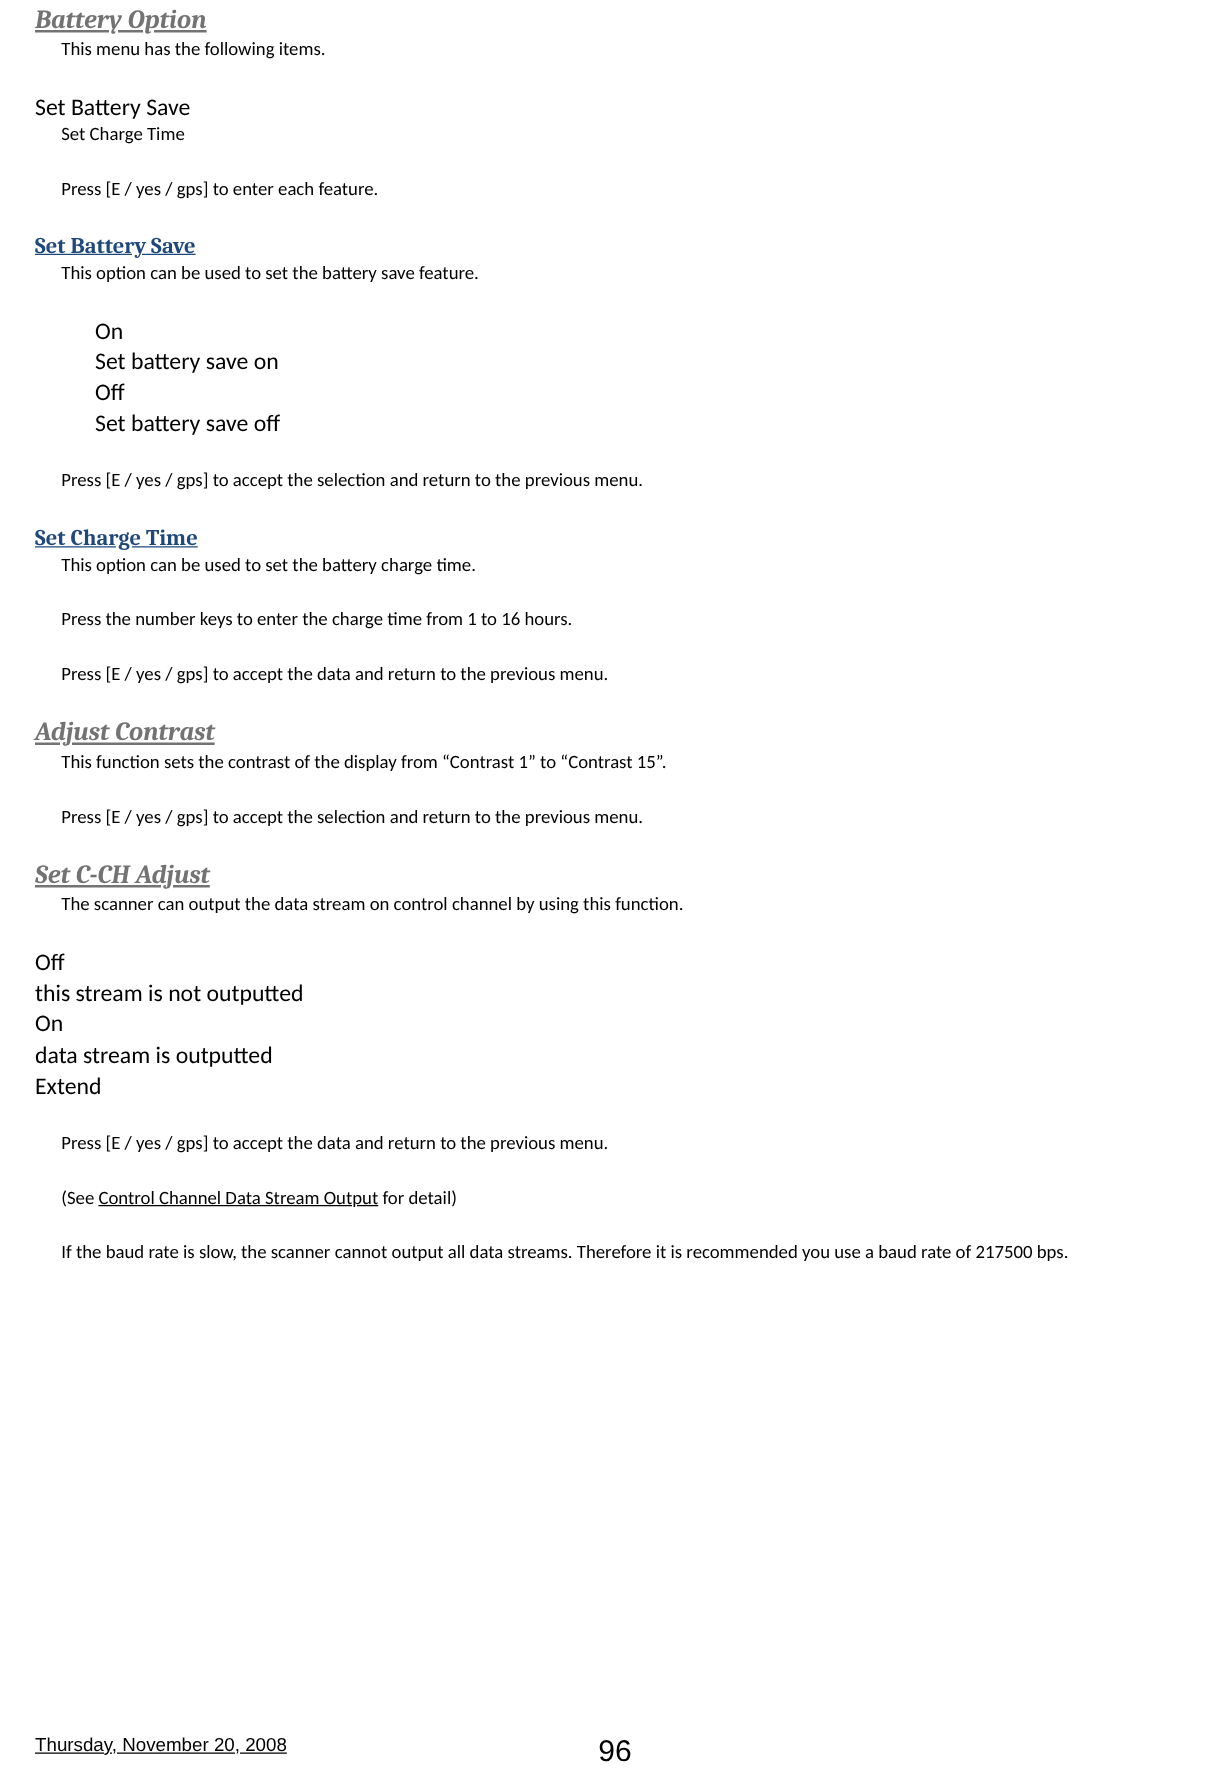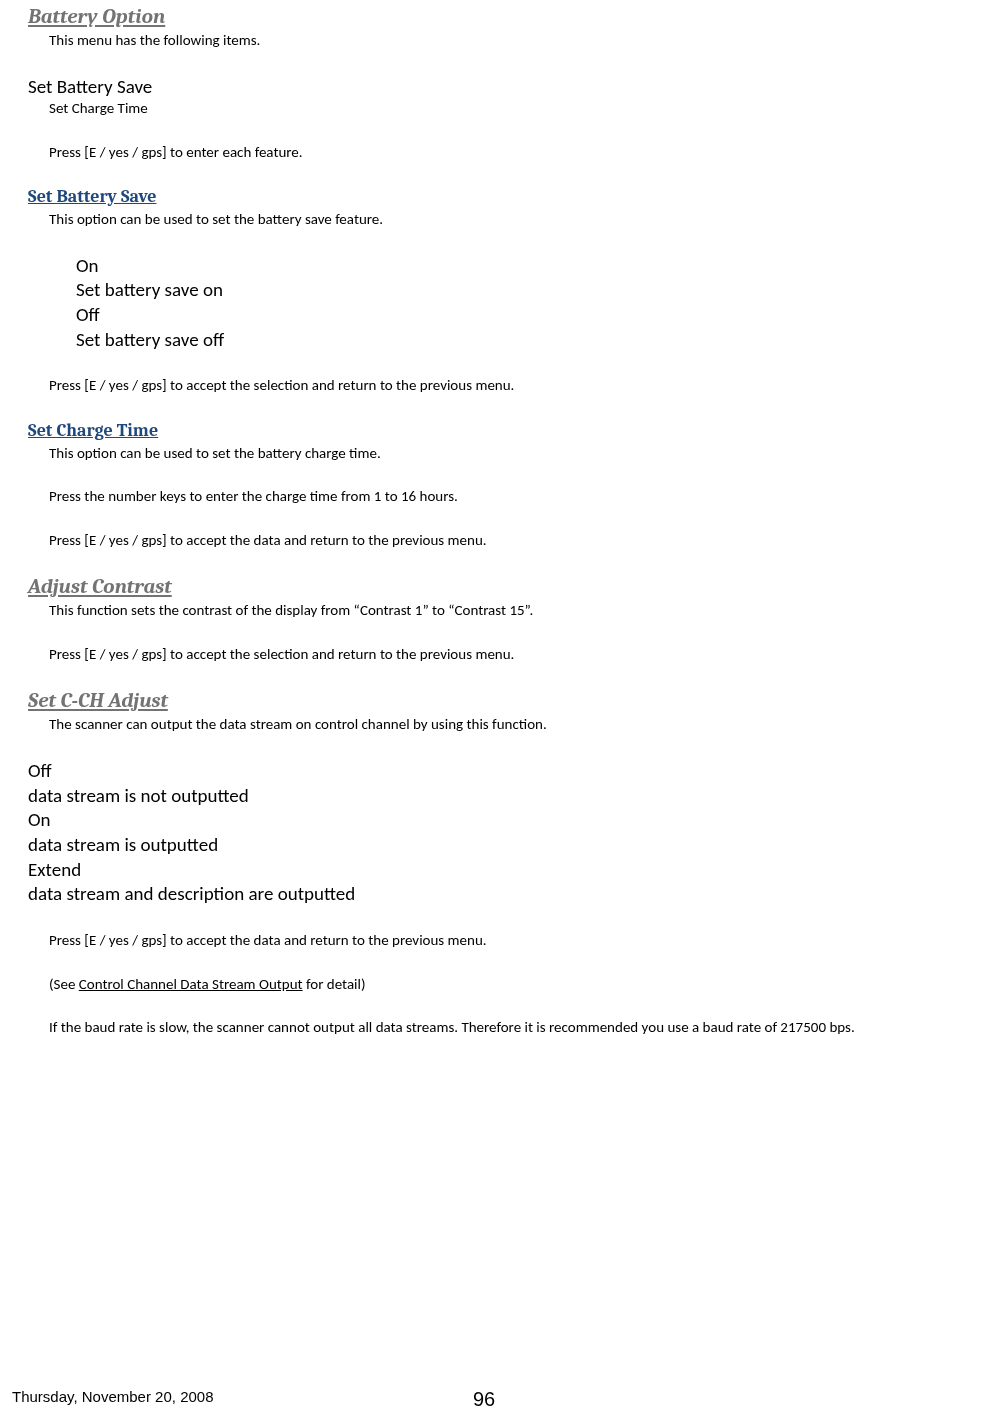--- a/index.html
+++ b/index.html
@@ -68,32 +68,33 @@
     }
     .spacer {
       height: 24px;
     }
     .link-text {
       text-decoration: underline;
     }
     .footer {
       position: absolute;
       bottom: 22px;
-      left: 12px;
+      left: 28px;
       right: 28px;
       display: flex;
       justify-content: space-between;
       align-items: baseline;
+      text-decoration: underline;
     }
     .footer-date {
       font-size: 15px;
       font-family: Arial, sans-serif;
     }
     .footer-page {
-      font-size: 20px;
+      font-size: 24px;
       font-family: Arial, sans-serif;
       position: absolute;
       left: 50%;
       transform: translateX(-50%);
     }
   </style>
 </head>
 <body>
 
 <h2 class="h2">Battery Option</h2>
@@ -121,29 +122,28 @@
 <p class="body-text">Press [E / yes / gps] to accept the data and return to the previous menu.</p>
 
 <h2 class="h2">Adjust Contrast</h2>
 <p class="body-text">This function sets the contrast of the display from “Contrast 1” to “Contrast 15”.</p>
 <p class="body-text">Press [E / yes / gps] to accept the selection and return to the previous menu.</p>
 
 <h2 class="h2">Set C-CH Adjust</h2>
 <p class="body-text">The scanner can output the data stream on control channel by using this function.</p>
 <div class="option-row">
   <span class="option-label">Off</span>
-  <span>data stream is not outputted</span>
+  <span>this stream is not outputted</span>
 </div>
 <div class="option-row">
   <span class="option-label">On</span>
   <span>data stream is outputted</span>
 </div>
 <div class="option-row">
   <span class="option-label">Extend</span>
-  <span>data stream and description are outputted</span>
 </div>
 <div class="spacer"></div>
 <p class="body-text">Press [E / yes / gps] to accept the data and return to the previous menu.</p>
 <p class="body-text">
   <span>(See </span><span class="link-text">Control Channel Data Stream Output</span><span> for detail)</span>
 </p>
 <p class="body-text">If the baud rate is slow, the scanner cannot output all data streams. Therefore it is recommended you use a baud rate of  217500 bps.</p>
 
 <div class="footer">
   <span class="footer-date">Thursday, November 20, 2008</span>

